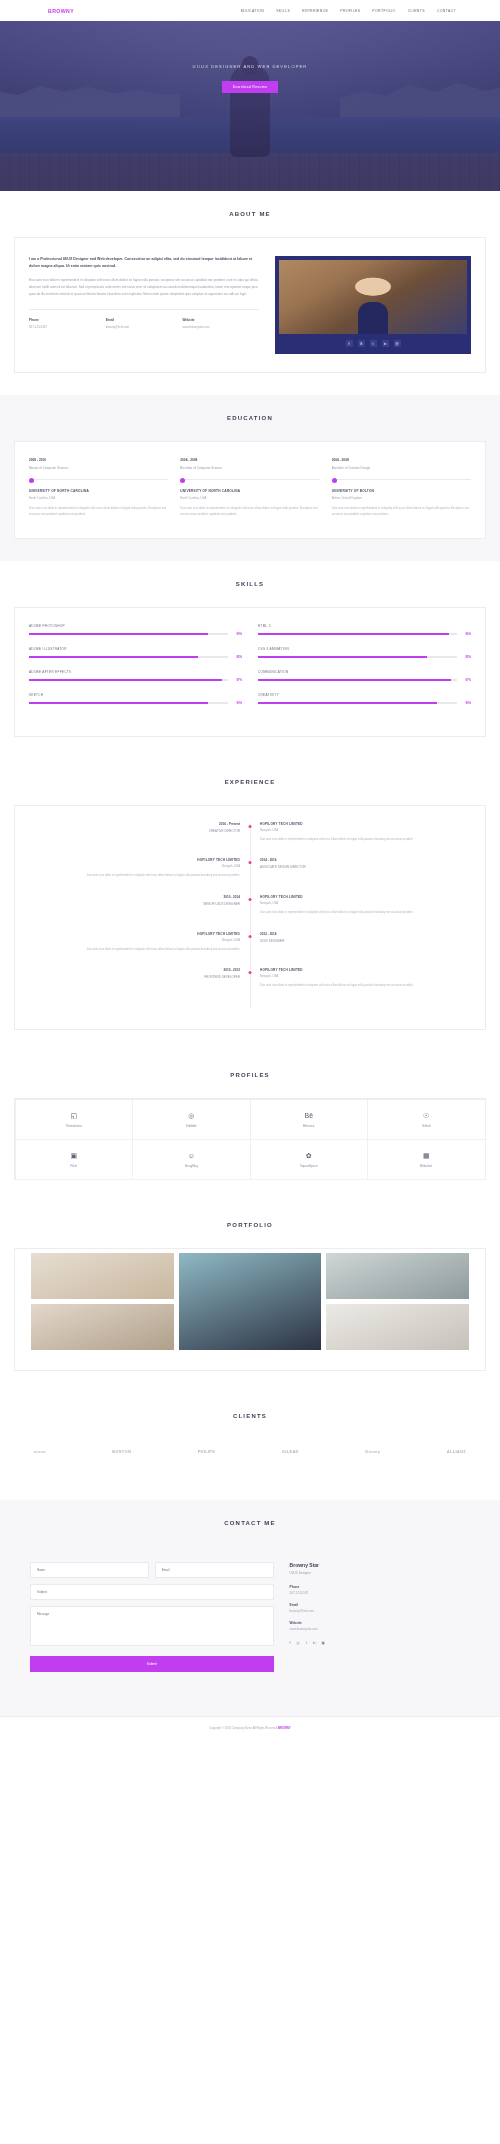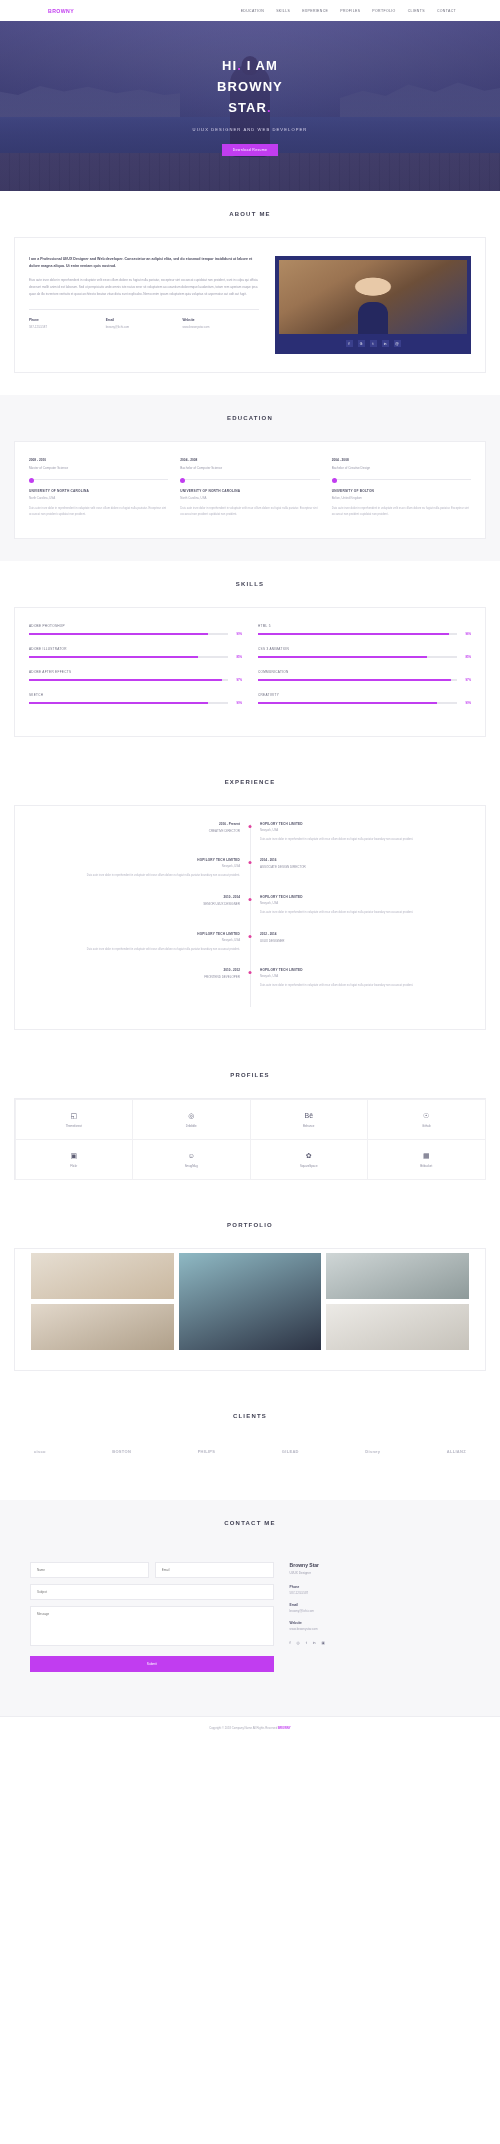--- a/index.html
+++ b/index.html
@@ -180,25 +180,20 @@
 </div>
 
 <div class="hero">
   <div class="mountL"></div>
   <div class="mountR"></div>
   <div class="water"></div>
   <div class="dock"></div>
   <div class="figure"></div>
   <div class="veil"></div>
   <div class="hero-content">
-    <h1>
-      <span>HI</span><span class="dot">.</span><span> I AM</span><br>
-      <span>BROWNY</span><br>
-      <span>STAR</span><span class="dot">.</span>
-    </h1>
     <div class="subtitle">UI/UX DESIGNER AND WEB DEVELOPER</div>
     <button class="cta">Download Resume</button>
   </div>
 </div>
 
 <div class="section">
   <div class="sec-title">ABOUT ME</div>
   <div class="card">
     <div class="about-wrap">
       <div class="about-left">

